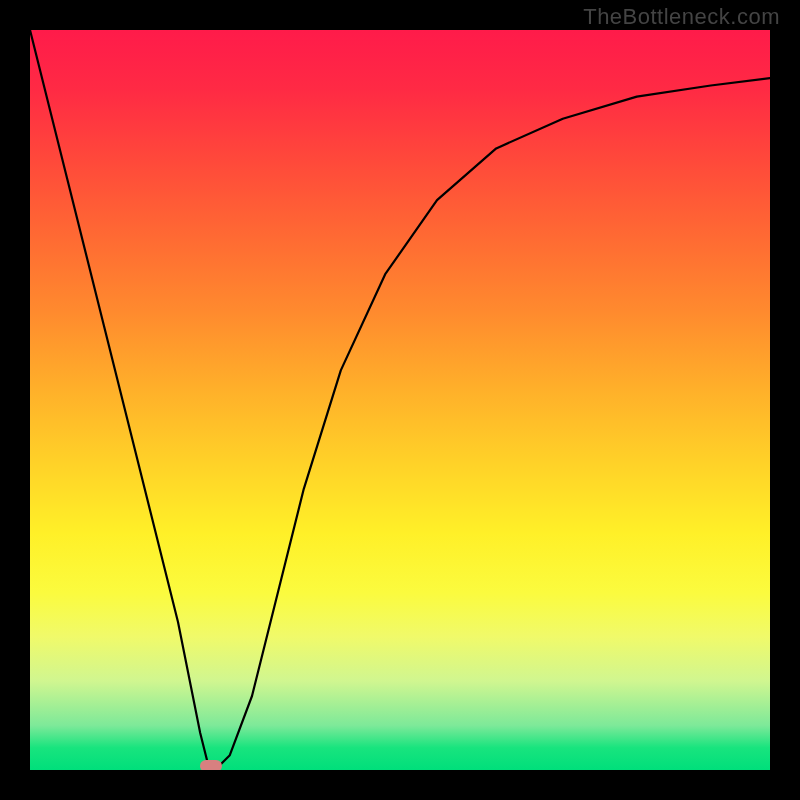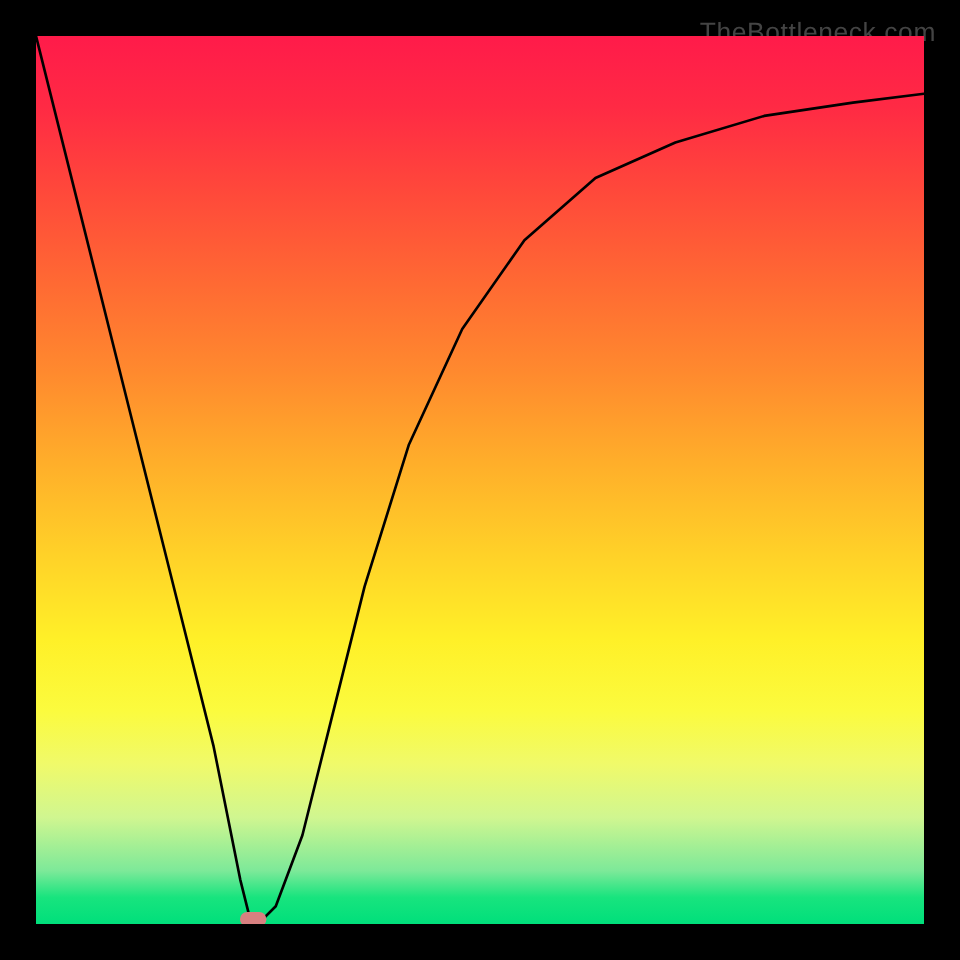--- a/index.html
+++ b/index.html
@@ -12,21 +12,21 @@
     font-family: Arial, Helvetica, sans-serif;
   }
   .frame {
     position: relative;
     width: 800px;
     height: 800px;
     background: #000;
   }
   .watermark {
     position: absolute;
-    top: 14px;
+    top: 4px;
     right: 20px;
     color: #444;
     font-size: 22px;
     font-weight: 500;
     letter-spacing: 0.5px;
     user-select: none;
   }
   .plot-area {
     position: absolute;
     left: 30px;

